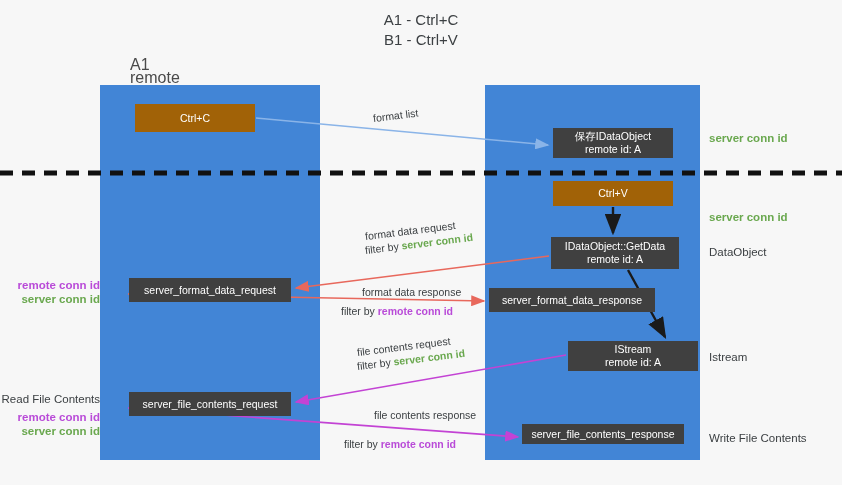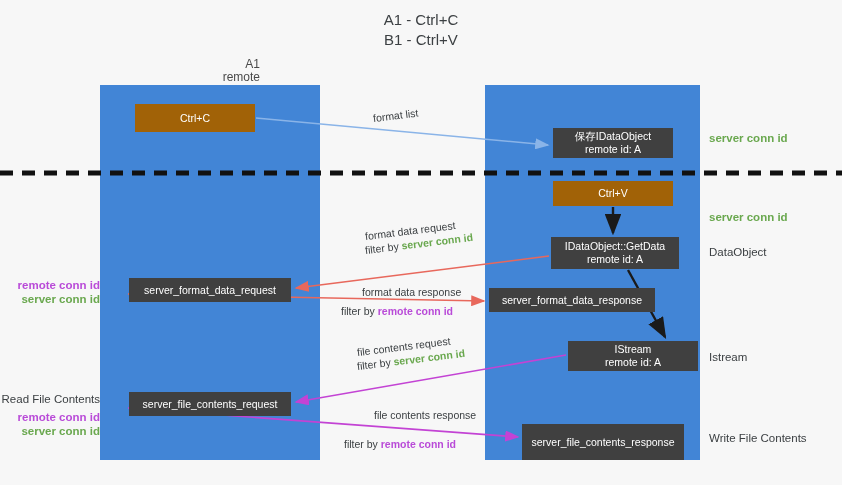--- a/index.html
+++ b/index.html
@@ -29,22 +29,22 @@
     width: 842px;
     text-align: center;
     font-size: 15px;
     line-height: 20px;
     color: #3c4043;
     white-space: pre-line;
   }
 
   
   .lane-head {
-    text-align: right;
-    font-size: 12px;
+    text-align: left;
+    font-size: 16px;
     line-height: 13px;
     color: #4a4a4a;
     white-space: pre-line;
   }
   #head-a1 { left: 130px; top: 58px; width: 130px; }
   #head-b1 { left: 535px; top: 58px; width: 150px; }
 
   
   .lane {
     background: #4285d6;
@@ -72,21 +72,21 @@
   .box.orange { background: #404040; }
 
   #box-ctrlc   { left: 135px; top: 104px; width: 120px; height: 28px; }
   #box-idataobj{ left: 553px; top: 128px; width: 120px; height: 30px; }
   #box-ctrlv   { left: 553px; top: 181px; width: 120px; height: 25px; }
   #box-getdata { left: 551px; top: 237px; width: 128px; height: 32px; }
   #box-istream { left: 568px; top: 341px; width: 130px; height: 30px; }
   #box-sfdreq  { left: 129px; top: 278px; width: 162px; height: 24px; }
   #box-sfdresp { left: 489px; top: 288px; width: 166px; height: 24px; }
   #box-sfcreq  { left: 129px; top: 392px; width: 162px; height: 24px; }
-  #box-sfcresp { left: 522px; top: 424px; width: 162px; height: 36px; }
+  #box-sfcresp { left: 522px; top: 424px; width: 162px; height: 20px; }
 
   
   .side-label {
     font-size: 11.5px;
     line-height: 14px;
     color: #3c4043;
   }
   .side-label.green { color: #6aa84f; font-weight: bold; }
   #lbl-srv1 { left: 709px; top: 131px; }
   #lbl-srv2 { left: 709px; top: 210px; }

